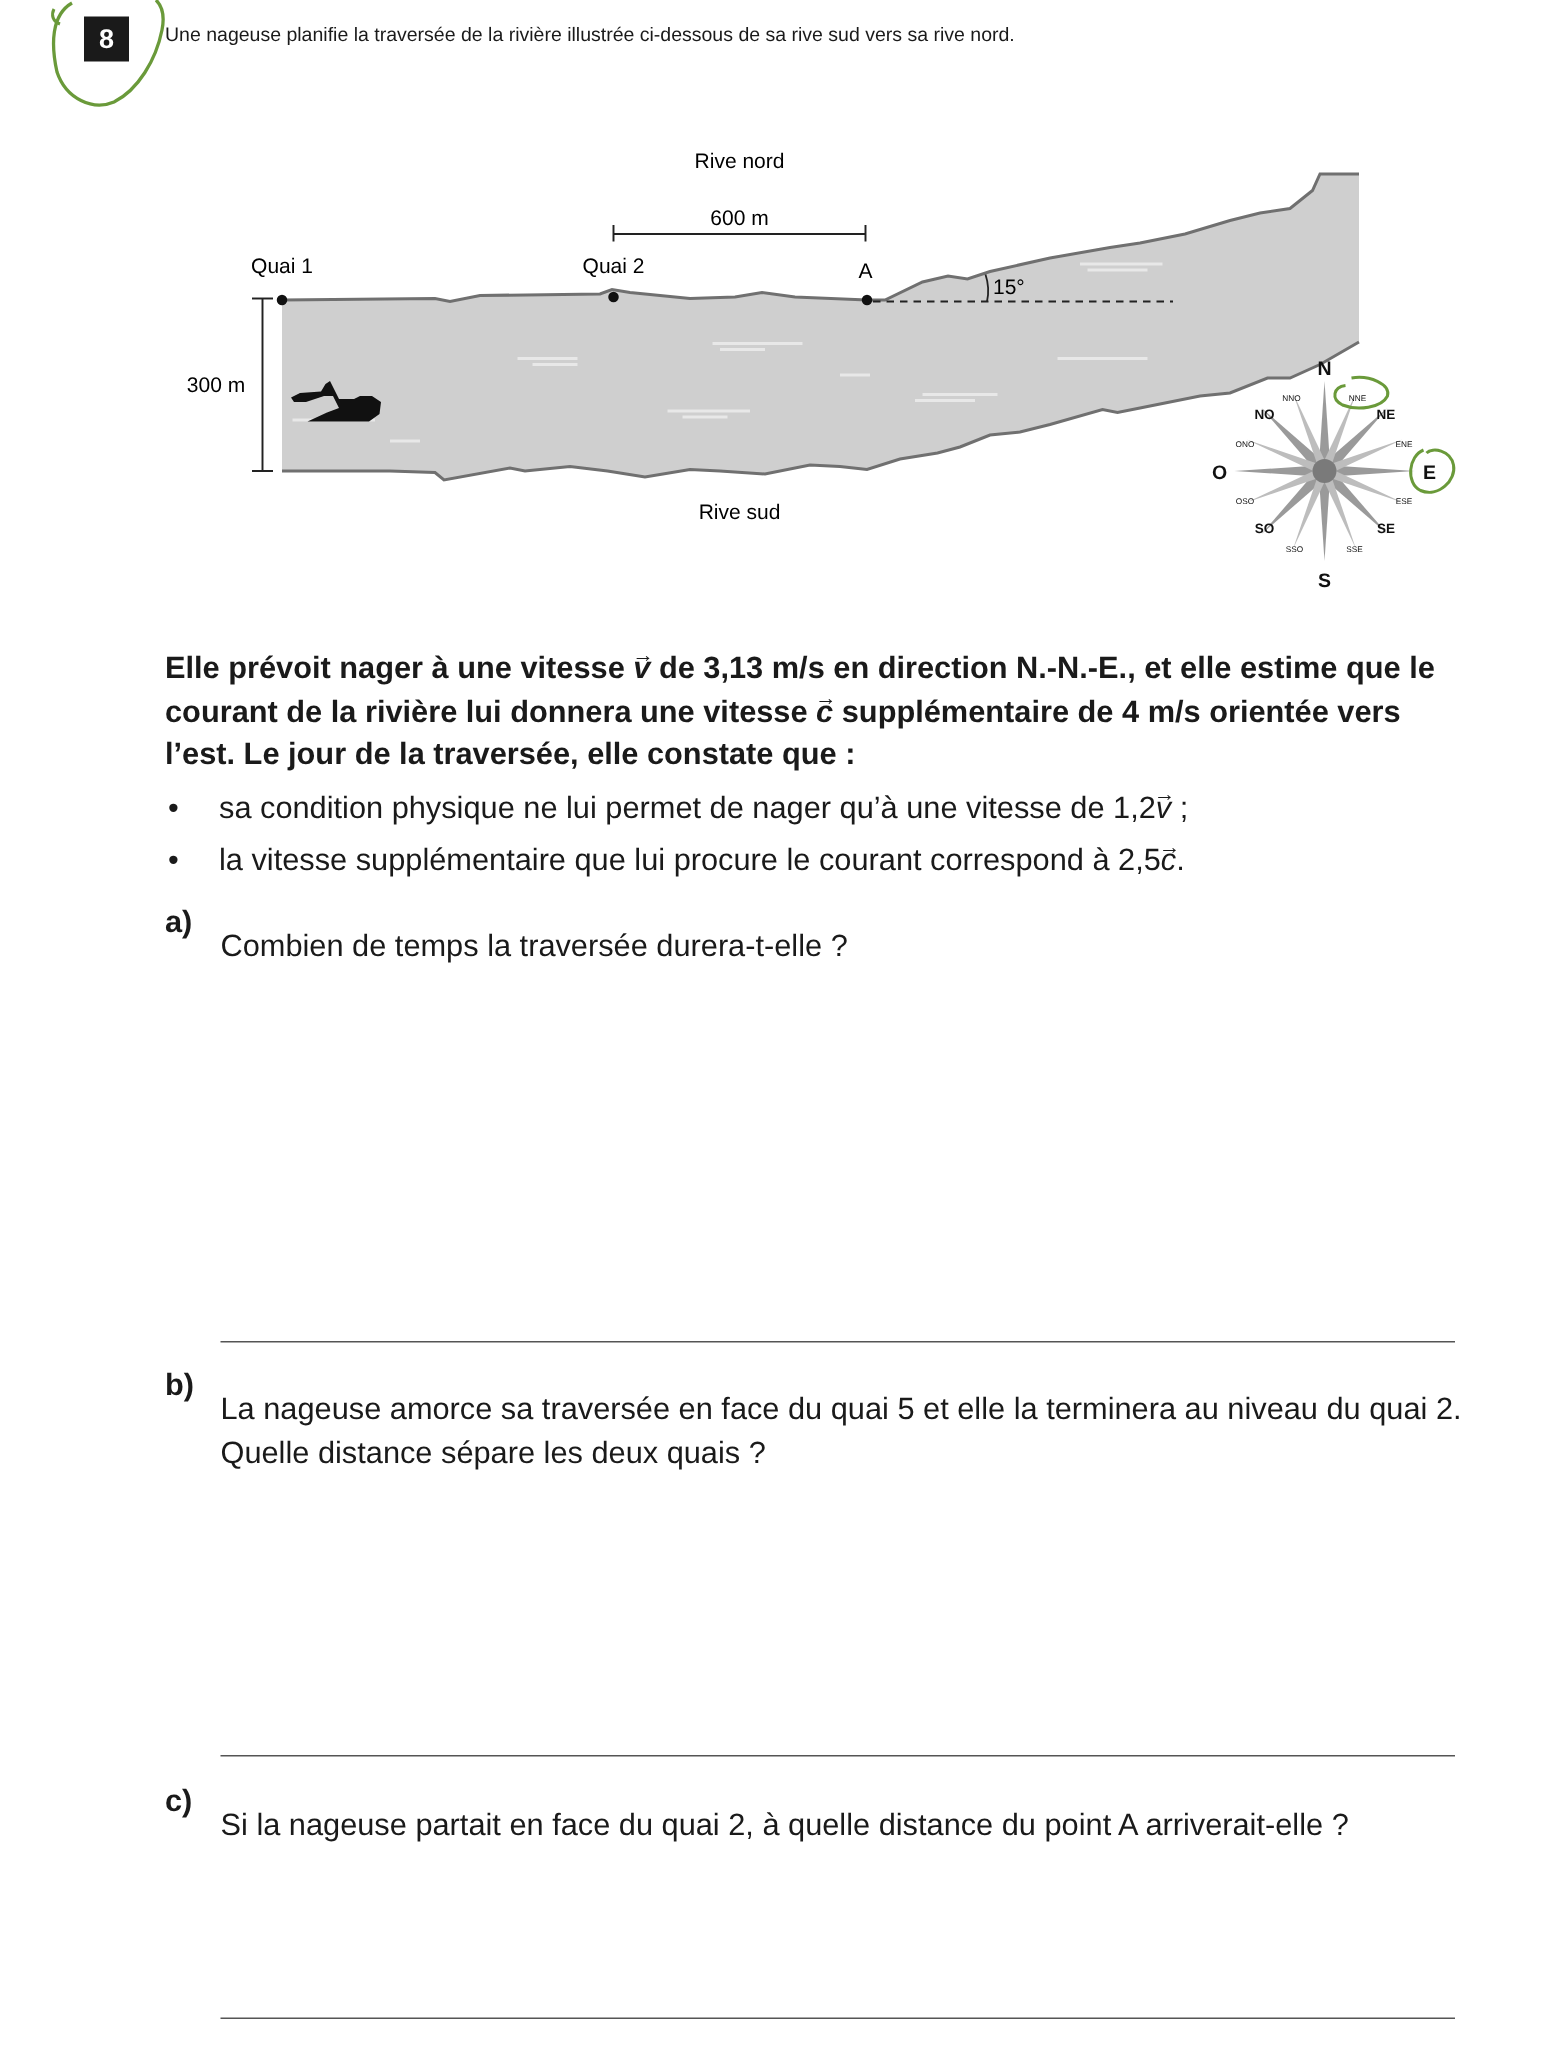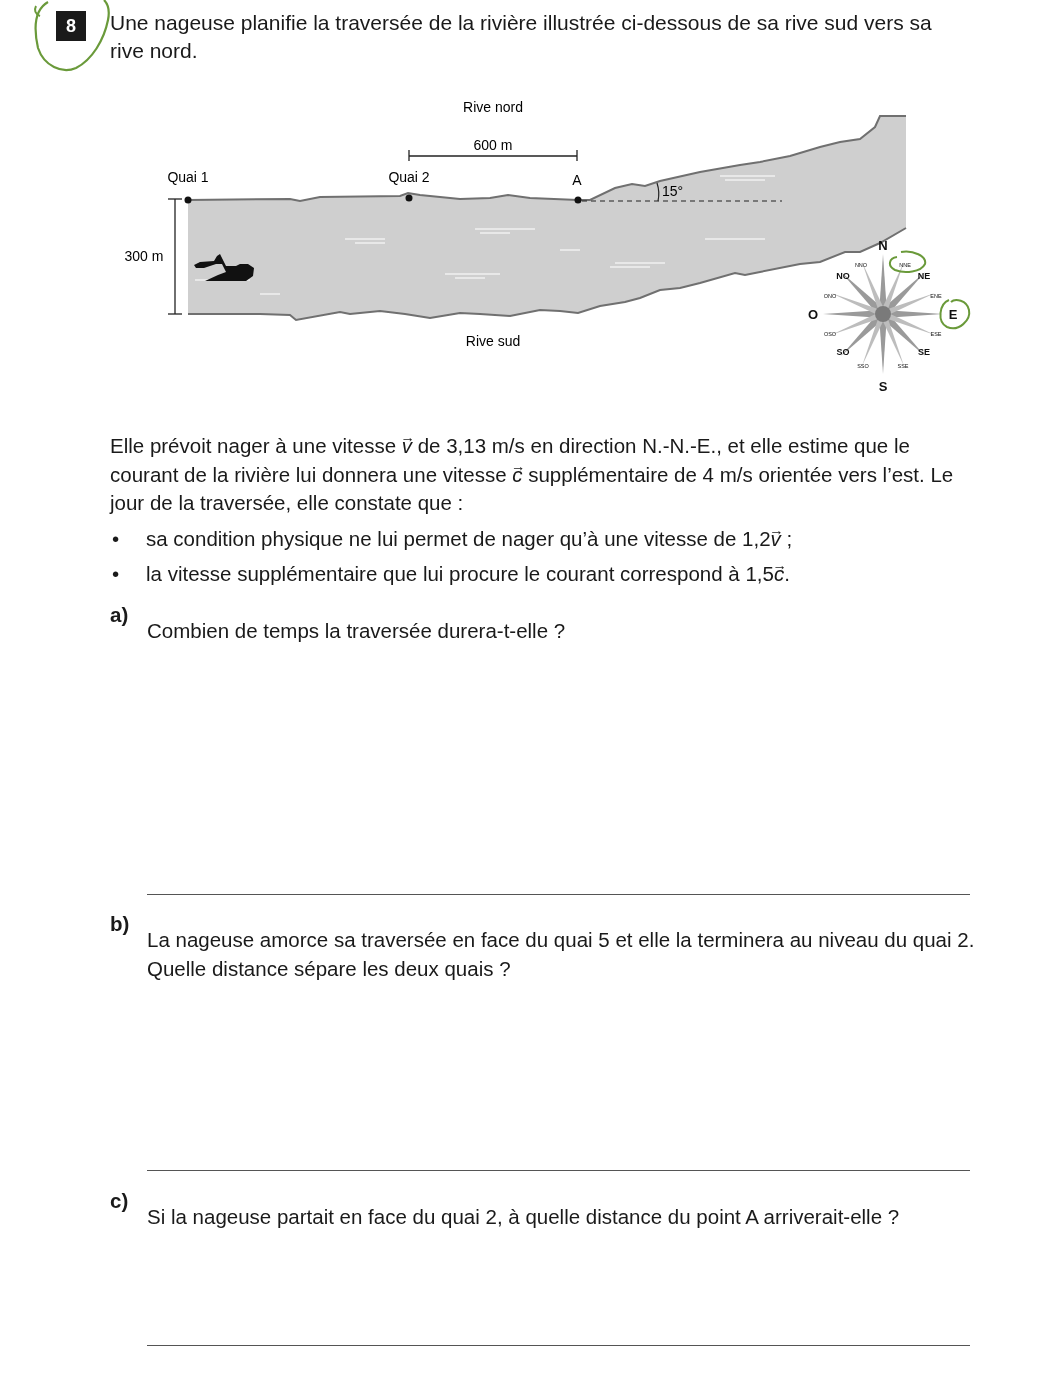--- a/index.html
+++ b/index.html
@@ -1,22 +1,22 @@
 <!DOCTYPE html>
 <html><head>
 <meta charset="utf-8">
 <style>
   html, body { margin:0; padding:0; background:#ffffff; }
   body { width:1045px; height:1374px; position:relative; overflow:hidden;
          font-family:"Liberation Sans", "DejaVu Sans", sans-serif; color:#1a1a1a; }
   .abs { position:absolute; }
   .num-box { left:56px; top:11px; width:30px; height:30px; background:#1a1a1a; color:#fff;
              font-weight:bold; font-size:18px; text-align:center; line-height:30px; }
-  .intro { left:110px; top:9px; width:840px; font-size:21px; line-height:28px; }
-  .body-text { left:110px; top:432px; width:860px; font-size:20.5px; line-height:28.5px; }
+  .intro { left:110px; top:9px; width:840px; font-size:13px; line-height:28px; }
+  .body-text { left:110px; top:432px; width:860px; font-size:20.5px; line-height:28.5px;font-weight:bold; }
   .bullet { left:110px; font-size:20.5px; line-height:28px; width:860px; }
   .bullet .dot { position:absolute; left:2px; top:0; }
   .bullet .txt { position:absolute; left:36px; top:0; white-space:nowrap; }
   .q { left:110px; font-size:20.5px; line-height:29px; width:870px; }
   .q .lbl { position:absolute; left:0; top:0; font-weight:bold; }
   .q .txt { position:absolute; left:37px; top:16px; width:830px; }
   .answer-line { left:147px; width:823px; height:0; border-top:1.5px solid #555; }
   .vec { position:relative; display:inline-block; font-style:italic; }
   .vec::before { content:"\2192"; position:absolute; left:50%; top:-0.62em; transform:translateX(-45%);
                  font-size:0.7em; font-style:normal; }
@@ -141,21 +141,21 @@
 <div class="abs body-text">
   <span>Elle prévoit nager à une vitesse </span><span class="vec">v</span><span> de 3,13 m/s en direction N.-N.-E., et elle estime que le courant de la rivière lui donnera une vitesse </span><span class="vec">c</span><span> supplémentaire de 4 m/s orientée vers l’est. Le jour de la traversée, elle constate que :</span>
 </div>
 
 <div class="abs bullet" style="top:525px">
   <span class="dot">•</span>
   <span class="txt"><span>sa condition physique ne lui permet de nager qu’à une vitesse de 1,2</span><span class="vec">v</span><span> ;</span></span>
 </div>
 <div class="abs bullet" style="top:560px">
   <span class="dot">•</span>
-  <span class="txt"><span>la vitesse supplémentaire que lui procure le courant correspond à 1,5</span><span class="vec">c</span><span>.</span></span>
+  <span class="txt"><span>la vitesse supplémentaire que lui procure le courant correspond à 2,5</span><span class="vec">c</span><span>.</span></span>
 </div>
 
 <div class="abs q" style="top:600px">
   <span class="lbl">a)</span>
   <span class="txt">Combien de temps la traversée durera-t-elle ?</span>
 </div>
 <div class="abs answer-line" style="top:894px"></div>
 
 <div class="abs q" style="top:909px">
   <span class="lbl">b)</span>

